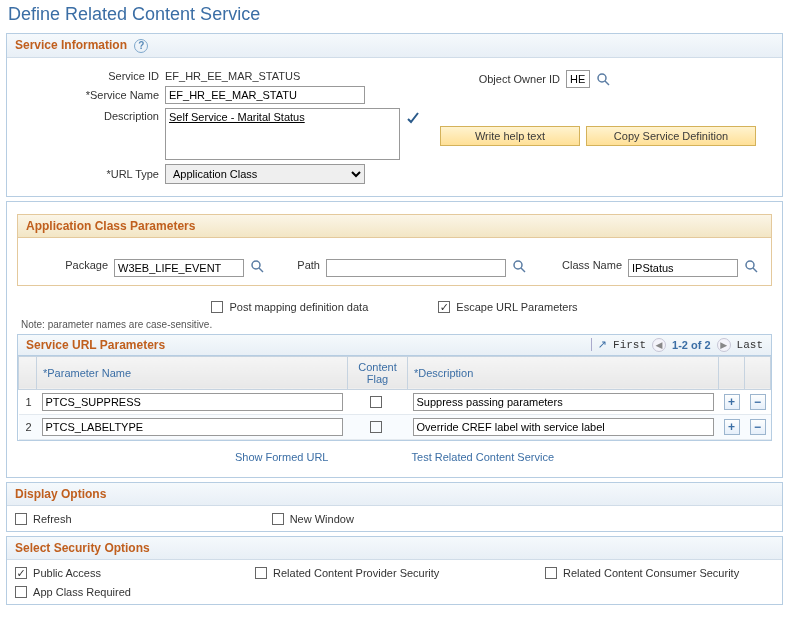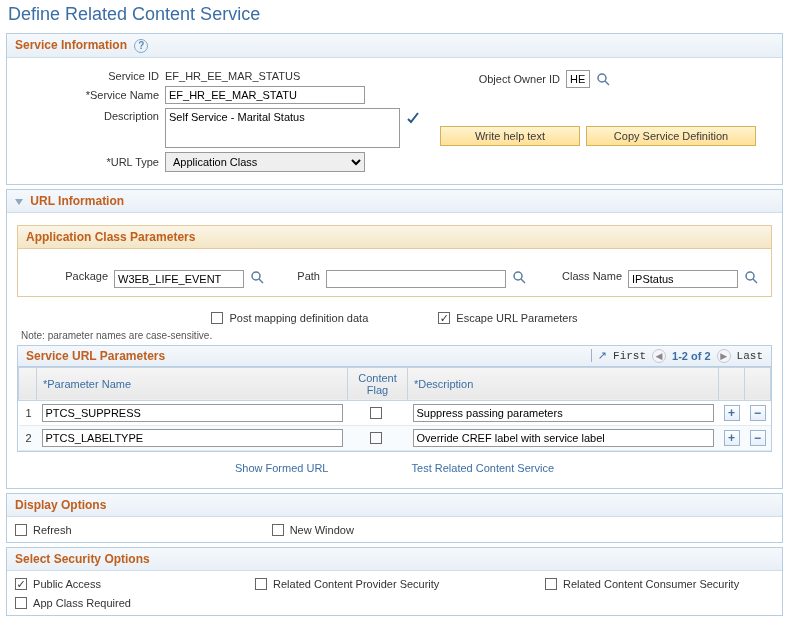--- a/index.html
+++ b/index.html
@@ -60,21 +60,21 @@
         <div class="row">
           <span class="label">Service ID</span>
           <span>EF_HR_EE_MAR_STATUS</span>
         </div>
         <div class="row">
           <span class="label req">Service Name</span>
           <input type="text" style="width: 200px;" value="EF_HR_EE_MAR_STATU">
         </div>
         <div class="row" style="align-items:flex-start;">
           <span class="label" style="padding-top:2px;">Description</span>
-          <textarea style="width: 235px; height: 40px;">Self Service - Marital Status</textarea>
+          <textarea style="width: 235px; height: 52px; text-decoration: underline;">Self Service - Marital Status</textarea>
           <span class="spell-icon">
             <svg width="14" height="14" viewBox="0 0 14 14">
                 <path d="M2 9 L5 12 L12 3" stroke="#2a5a8a" stroke-width="2" fill="none"></path>
               </svg>
           </span>
         </div>
         <div class="row">
           <span class="label req">URL Type</span>
           <select style="width:200px"><option>Application Class</option></select>
         </div>
@@ -94,24 +94,20 @@
         <div class="row" style="margin-top:10px;">
           <button class="btn">Write help text</button>
           <button class="btn" style="min-width:170px;">Copy Service Definition</button>
         </div>
       </div>
     </div>
   </div>
 </div>
 
 <div class="section">
-  <div class="section-header">
-    <span class="toggle-arrow"></span>
-    <span>URL Information</span>
-  </div>
   <div class="section-body" style="padding:6px;">
     <div class="subsection">
       <div class="subsection-header">Application Class Parameters</div>
       <div style="padding:8px 10px; display:flex; align-items:flex-start; gap:6px;margin-top:13px;">
         <span style="text-align:right; width:80px;">Package</span>
         <input type="text" style="width: 130px;" value="W3EB_LIFE_EVENT">
         <span class="lookup-icon"><svg width="14" height="14" viewBox="0 0 14 14">
               <circle cx="6" cy="6" r="4" stroke="#5a7ca3" stroke-width="1.5" fill="none"></circle>
               <line x1="9" y1="9" x2="13" y2="13" stroke="#5a7ca3" stroke-width="1.5"></line>
             </svg></span>

